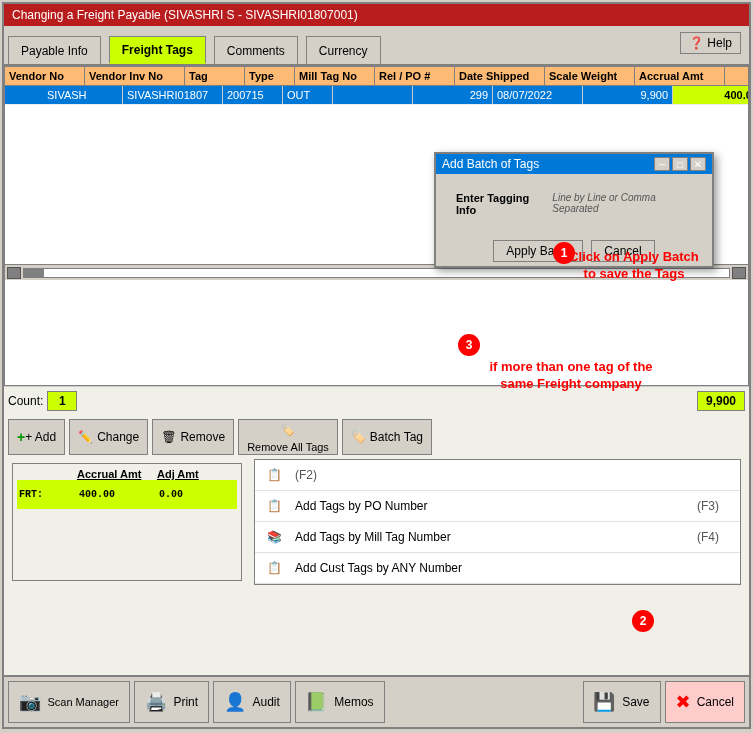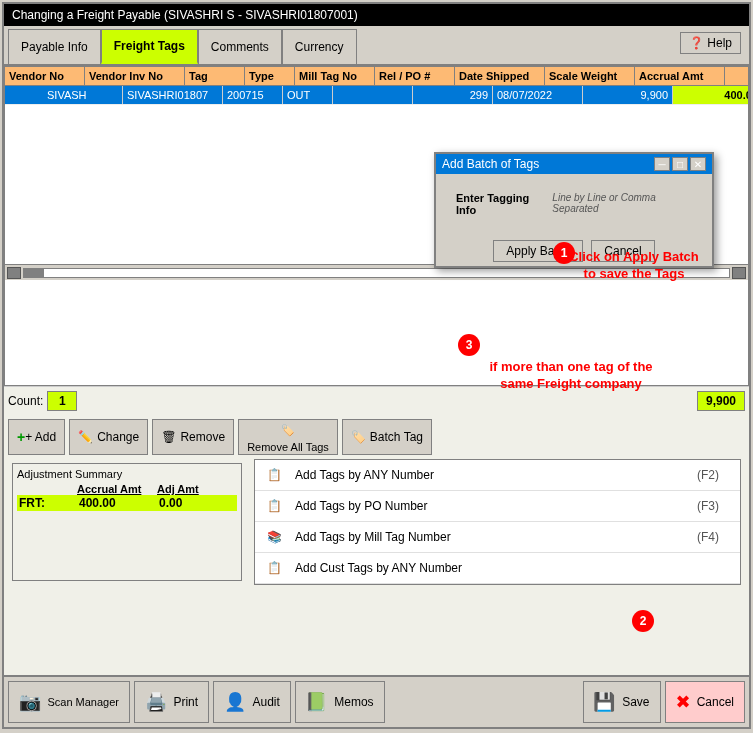--- a/index.html
+++ b/index.html
@@ -1,24 +1,24 @@
 <!DOCTYPE html>
 <html><head>
   <meta charset="utf-8">
   <style>
     * { box-sizing: border-box; margin: 0; padding: 0; }
     body { font-family: Arial, sans-serif; font-size: 12px; background: #d4d0c8; width: 753px; height: 733px; overflow: hidden; position: relative; }
     
-    .title-bar { background: #000000; color: white; padding: 4px 8px; font-size: 12px; height: 22px; display: flex; align-items: center; }
+    .title-bar { background: #b91c1c; color: white; padding: 4px 8px; font-size: 12px; height: 22px; display: flex; align-items: center; }
     
     .main-window { background: #f0f0e8; border: 2px solid #808080; margin: 2px; height: calc(100% - 6px); position: relative; display: flex; flex-direction: column; }
     
     .tab-bar { display: flex; align-items: flex-end; background: #d4d0c8; padding: 4px 4px 0; border-bottom: 2px solid #808080; position: relative; height: 40px; }
     
-    .tab { padding: 4px 12px; border: 1px solid #808080; background: #d4d0c8; cursor: pointer; margin-right: 0; font-size: 12px; height: 35px; display: flex; align-items: center; border-bottom: none; }
+    .tab { padding: 4px 12px; border: 1px solid #808080; background: #d4d0c8; cursor: pointer; margin-right: 8px; font-size: 12px; height: 28px; display: flex; align-items: center; border-bottom: none; }
     .tab.active { background: #ccff00; font-weight: bold; border-bottom: 2px solid #ccff00; z-index: 1; }
     
     .help-btn { position: absolute; right: 8px; top: 6px; background: #d4d0c8; border: 1px solid #808080; padding: 3px 8px; cursor: pointer; display: flex; align-items: center; gap: 4px; font-size: 12px; }
     
     .table-section { border: 1px solid #808080; background: white; flex: 1; overflow: hidden; max-height: 320px; }
     
     .table-header { display: grid; grid-template-columns: 80px 100px 60px 50px 80px 80px 90px 90px 90px; background: #fdba74; border-bottom: 1px solid #808080; }
     .th { padding: 3px 4px; font-size: 11px; font-weight: bold; border-right: 1px solid #808080; white-space: nowrap; overflow: hidden; }
     
     .table-row { display: grid; grid-template-columns: 80px 100px 60px 50px 80px 80px 90px 90px 90px; }
@@ -44,21 +44,21 @@
     .dropdown-item { display: flex; align-items: center; padding: 5px 8px; border-bottom: 1px solid #e0e0e0; cursor: pointer; gap: 8px; }
     .dropdown-item-label { flex: 1; font-size: 12px; }
     .dropdown-item-shortcut { color: #555; font-size: 12px; width: 35px; }
     .dropdown-item-icon { width: 24px; height: 20px; display: flex; align-items: center; justify-content: center; }
     
     .adj-summary { border: 1px solid #808080; padding: 4px; margin: 4px; background: #f0f0e8; }
     .adj-title { font-size: 11px; margin-bottom: 3px; }
     .adj-header { display: grid; grid-template-columns: 60px 80px 80px; }
     .adj-header div { font-size: 11px; text-decoration: underline; font-weight: bold; }
     .adj-row { display: grid; grid-template-columns: 60px 80px 80px; }
-    .adj-cell { font-size: 12px; padding: 1px 2px; }
+    .adj-cell { font-size: 10px; padding: 9px 2px; font-family: Liberation Mono, monospace; }
     .adj-cell.highlight { background: #ccff00; font-weight: bold; }
     
     .footer-bar { display: flex; align-items: center; background: #d4d0c8; border-top: 2px solid #808080; padding: 4px; gap: 4px; height: 52px; }
     .footer-btn { background: #d4d0c8; border: 1px solid #808080; padding: 4px 10px; cursor: pointer; display: flex; align-items: center; gap: 6px; font-size: 12px; height: 42px; min-width: 70px; justify-content: center; }
     .footer-btn.save-btn { background: #d4d0c8; }
     .footer-btn.cancel-btn { background: #d4d0c8; }
     .spacer { flex: 1; }
     
     
     .modal-overlay { position: absolute; top: 0; left: 0; right: 0; bottom: 0; z-index: 100; pointer-events: none; }
@@ -162,37 +162,35 @@
     </button>
     <button class="action-btn">
       <span>🏷️</span>
       <span>Batch Tag</span>
     </button>
   </div>
 
   <div style="display: flex; gap: 4px; margin: 0 4px;">
 
     <div class="adj-summary" style="min-width: 200px;">
-      <div class="adj-title">Adjustment Summary</div>
       <div class="adj-header">
         <div></div>
         <div>Accrual Amt</div>
         <div>Adj Amt</div>
       </div>
       <div class="adj-row">
         <div class="adj-cell highlight">FRT:</div>
         <div class="adj-cell highlight">400.00</div>
         <div class="adj-cell highlight">0.00</div>
       </div>
     </div>
 
     <div class="dropdown-menu" style="flex: 1;">
       <div class="dropdown-item">
         <div class="dropdown-item-icon">📋</div>
-        <span class="dropdown-item-label">Add Tags by ANY Number</span>
         <span class="dropdown-item-shortcut">(F2)</span>
       </div>
       <div class="dropdown-item">
         <div class="dropdown-item-icon">📋</div>
         <span class="dropdown-item-label">Add Tags by PO Number</span>
         <span class="dropdown-item-shortcut">(F3)</span>
       </div>
       <div class="dropdown-item">
         <div class="dropdown-item-icon">📚</div>
         <span class="dropdown-item-label">Add Tags by Mill Tag Number</span>

